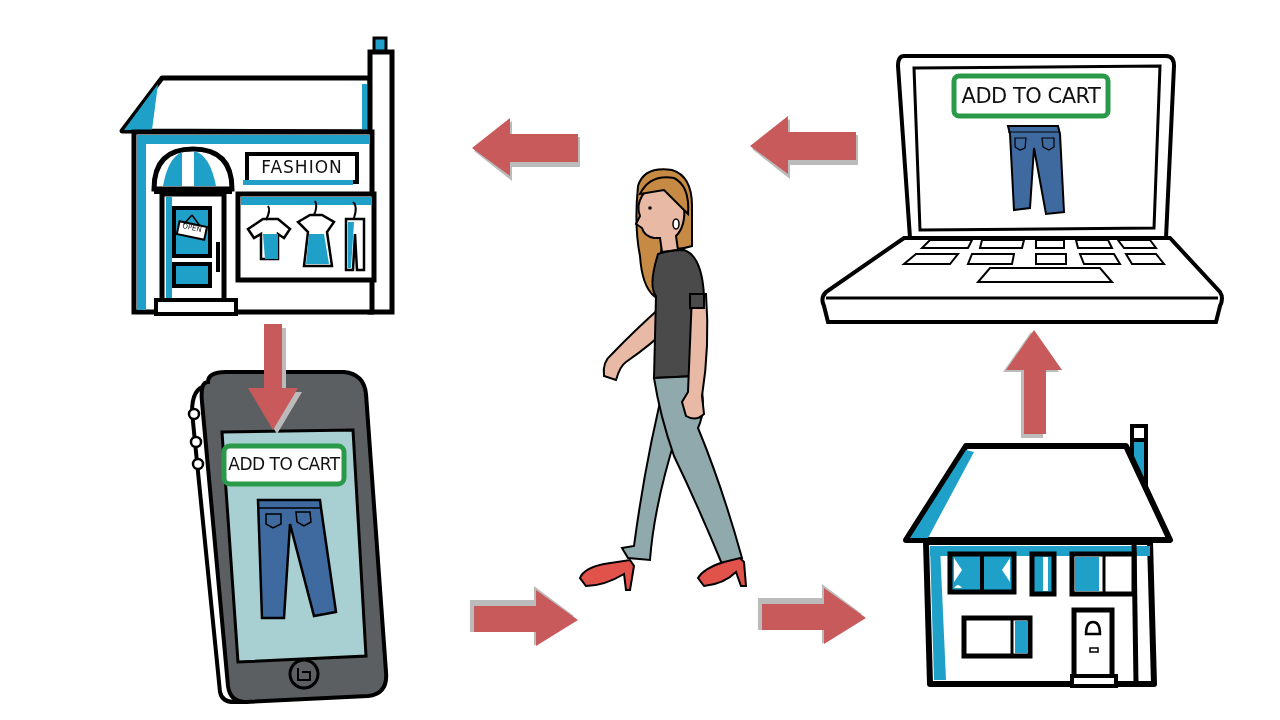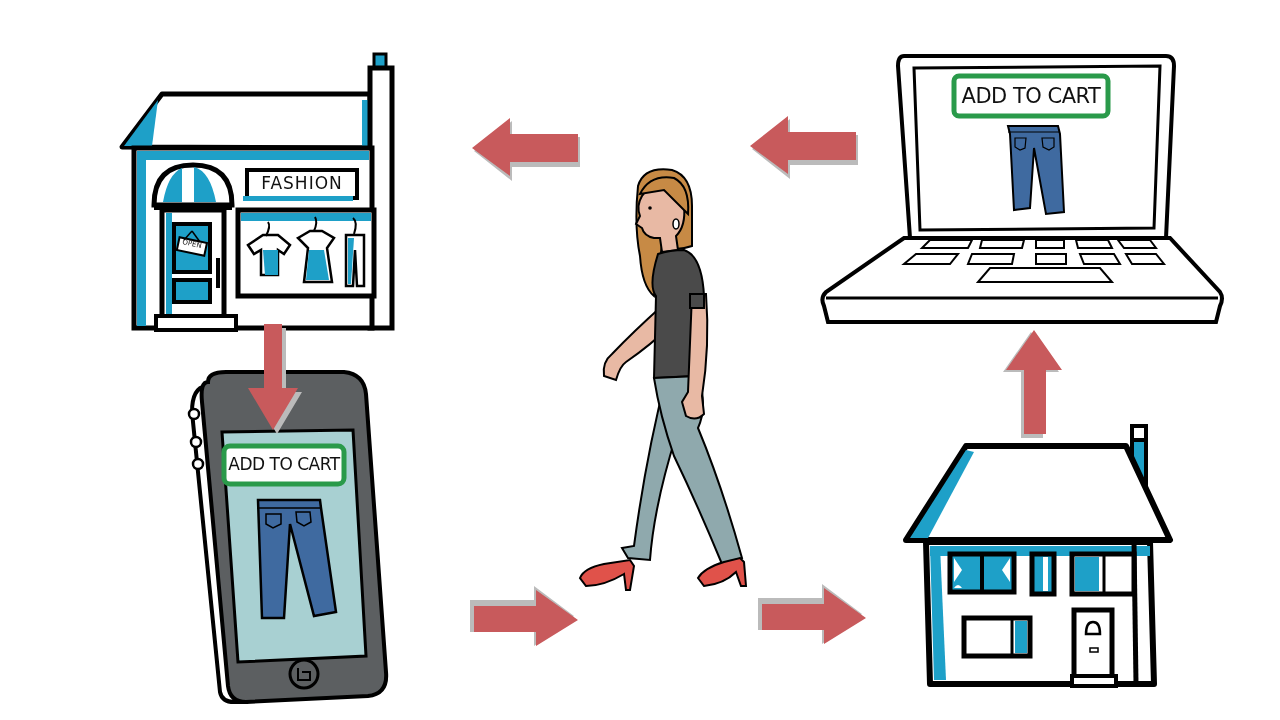--- a/index.html
+++ b/index.html
@@ -5,21 +5,21 @@
   html, body { margin:0; padding:0; background:#ffffff; }
   body { width:1280px; height:720px; position:relative; overflow:hidden; font-family:"DejaVu Sans", sans-serif; }
   .abs { position:absolute; }
   svg { display:block; overflow:visible; }
   .hand { font-family:"DejaVu Sans", sans-serif; }
   .lbl { position:absolute; white-space:nowrap; color:#111; text-align:center; }
 </style>
 </head>
 <body>
 
-<div class="abs" style="left:118px;top:50px;width:280px;height:285px;">
+<div class="abs" style="left:118px;top:34px;width:280px;height:285px;">
   <svg width="280" height="285" viewBox="0 0 280 285">
 
     <rect x="252" y="18" width="20" height="40" fill="#fff" stroke="#000" stroke-width="4"></rect>
     <rect x="256" y="4" width="12" height="14" fill="#1ea0c8" stroke="#000" stroke-width="3"></rect>
 
     <polygon points="4,97 44,44 252,44 252,98" fill="#fff" stroke="#000" stroke-width="5" stroke-linejoin="round"></polygon>
     <polygon points="6,96 40,50 34,96" fill="#1ea0c8"></polygon>
     <rect x="244" y="50" width="8" height="46" fill="#1ea0c8"></rect>
 
     <rect x="252" y="18" width="22" height="260" fill="#fff" stroke="#000" stroke-width="5"></rect>

